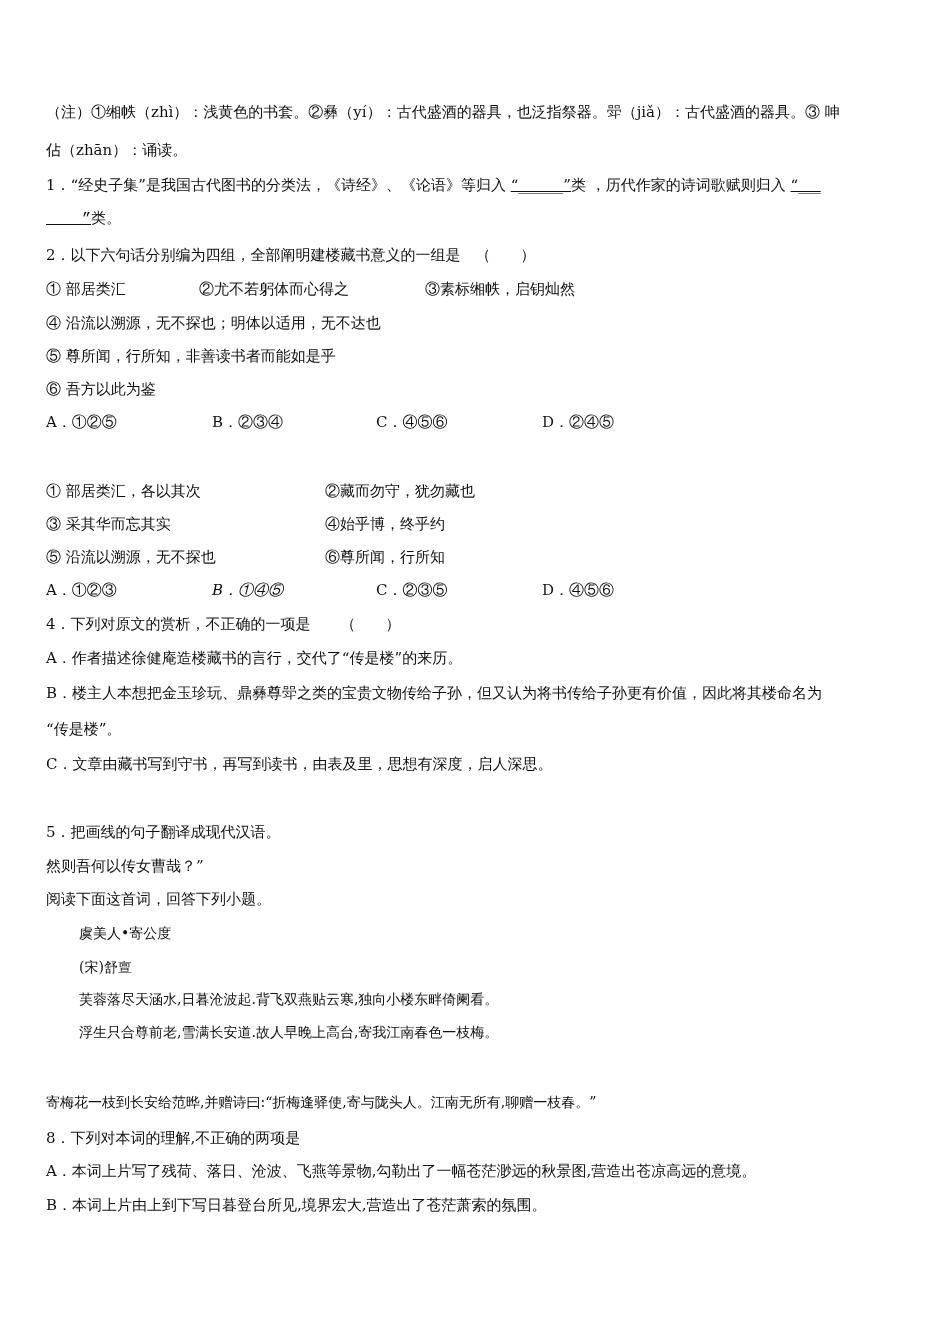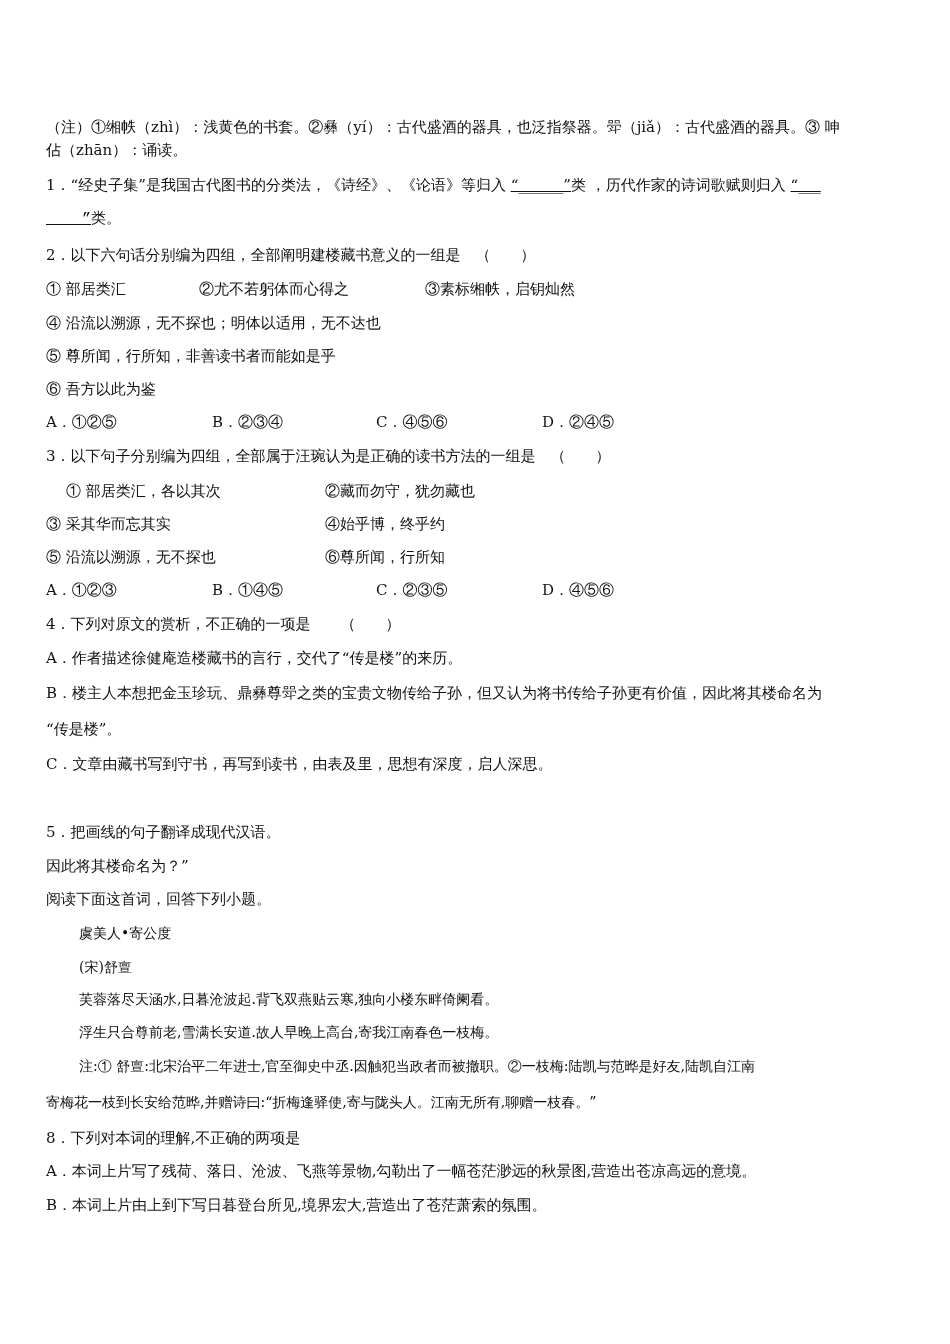--- a/index.html
+++ b/index.html
@@ -9,21 +9,21 @@
   .line { position: absolute; left: 46px; font-size: 15px; white-space: nowrap; line-height: 20px; }
   .poem { font-size: 14px; }
   .u { text-decoration: underline; }
   .col { position: absolute; }
 </style>
 </head>
 <body>
 
 <div class="page">
 
-  <div class="line" style="top:117px;text-align:right;">（注）①缃帙（zhì）：浅黄色的书套。②彝（yí）：古代盛酒的器具，也泛指祭器。斝（jiǎ）：古代盛酒的器具。③ 呻</div>
+  <div class="line" style="top:102px;text-align:right;">（注）①缃帙（zhì）：浅黄色的书套。②彝（yí）：古代盛酒的器具，也泛指祭器。斝（jiǎ）：古代盛酒的器具。③ 呻</div>
   <div class="line" style="top:140px;">佔（zhān）：诵读。</div>
 
   <div class="line" style="top:175px;">
     <span>1．“经史子集”是我国古代图书的分类法，《诗经》、《论语》等归入 </span><span class="u">“______”</span><span>类 ，历代作家的诗词歌赋则归入 </span><span class="u">“___</span>
   </div>
   <div class="line" style="top:210px;font-family:Liberation Mono, monospace;">
     <span class="u">____”</span><span>类。</span>
   </div>
 
   <div class="line" style="top:245px;">2．以下六句话分别编为四组，全部阐明建楼藏书意义的一组是　（　　）</div>
@@ -35,55 +35,53 @@
   <div class="line" style="top:313px;">④ 沿流以溯源，无不探也；明体以适用，无不达也</div>
   <div class="line" style="top:346px;">⑤ 尊所闻，行所知，非善读书者而能如是乎</div>
   <div class="line" style="top:379px;">⑥ 吾方以此为鉴</div>
   <div class="line" style="top:412px;">
     <span class="col" style="left:0;">A．①②⑤</span>
     <span class="col" style="left:166px;">B．②③④</span>
     <span class="col" style="left:330px;">C．④⑤⑥</span>
     <span class="col" style="left:496px;">D．②④⑤</span>
   </div>
 
-  <div class="line" style="top:446px;">3．以下句子分别编为四组，全部属于汪琬认为是正确的读书方法的一组是　（　　）</div>
   <div class="line" style="top:481px;">
-    <span class="col" style="left:0;margin-left:20px;">① 部居类汇，各以其次</span>
+    <span class="col" style="left:0;">① 部居类汇，各以其次</span>
     <span class="col" style="left:279px;">②藏而勿守，犹勿藏也</span>
   </div>
   <div class="line" style="top:514px;">
     <span class="col" style="left:0;">③ 采其华而忘其实</span>
     <span class="col" style="left:279px;">④始乎博，终乎约</span>
   </div>
   <div class="line" style="top:547px;">
     <span class="col" style="left:0;">⑤ 沿流以溯源，无不探也</span>
     <span class="col" style="left:279px;">⑥尊所闻，行所知</span>
   </div>
   <div class="line" style="top:580px;">
     <span class="col" style="left:0;">A．①②③</span>
-    <span class="col" style="left:166px;">B．①④⑤</span>
+    <span class="col" style="left:166px;font-style:italic;">B．①④⑤</span>
     <span class="col" style="left:330px;">C．②③⑤</span>
     <span class="col" style="left:496px;">D．④⑤⑥</span>
   </div>
 
   <div class="line" style="top:614px;">4．下列对原文的赏析，不正确的一项是　　（　　）</div>
   <div class="line" style="top:648px;">A．作者描述徐健庵造楼藏书的言行，交代了“传是楼”的来历。</div>
   <div class="line" style="top:683px;">B．楼主人本想把金玉珍玩、鼎彝尊斝之类的宝贵文物传给子孙，但又认为将书传给子孙更有价值，因此将其楼命名为</div>
   <div class="line" style="top:719px;">“传是楼”。</div>
   <div class="line" style="top:754px;">C．文章由藏书写到守书，再写到读书，由表及里，思想有深度，启人深思。</div>
 
   <div class="line" style="top:822px;">5．把画线的句子翻译成现代汉语。</div>
-  <div class="line" style="top:856px;">因此将其楼命名为？”</div>
+  <div class="line" style="top:856px;">然则吾何以传女曹哉？”</div>
 
   <div class="line" style="top:889px;">阅读下面这首词，回答下列小题。</div>
 
   <div class="line poem" style="top:923px; left:79px;">虞美人•寄公度</div>
   <div class="line poem" style="top:957px; left:79px;">(宋)舒亶</div>
   <div class="line poem" style="top:1022px; left:79px;">浮生只合尊前老,雪满长安道.故人早晚上高台,寄我江南春色一枝梅。</div>
   <div class="line poem" style="top:989px; left:79px;">芙蓉落尽天涵水,日暮沧波起.背飞双燕贴云寒,独向小楼东畔倚阑看。</div>
-  <div class="line poem" style="top:1056px; left:79px;">注:① 舒亶:北宋治平二年进士,官至御史中丞.因触犯当政者而被撤职。②一枝梅:陆凯与范晔是好友,陆凯自江南</div>
   <div class="line poem" style="top:1092px;">寄梅花一枝到长安给范晔,并赠诗曰:“折梅逢驿使,寄与陇头人。江南无所有,聊赠一枝春。”</div>
 
   <div class="line" style="top:1128px;">8．下列对本词的理解,不正确的两项是</div>
   <div class="line" style="top:1161px;">A．本词上片写了残荷、落日、沧波、飞燕等景物,勾勒出了一幅苍茫渺远的秋景图,营造出苍凉高远的意境。</div>
   <div class="line" style="top:1195px;">B．本词上片由上到下写日暮登台所见,境界宏大,营造出了苍茫萧索的氛围。</div>
 
 </div>
 
 </body></html>

